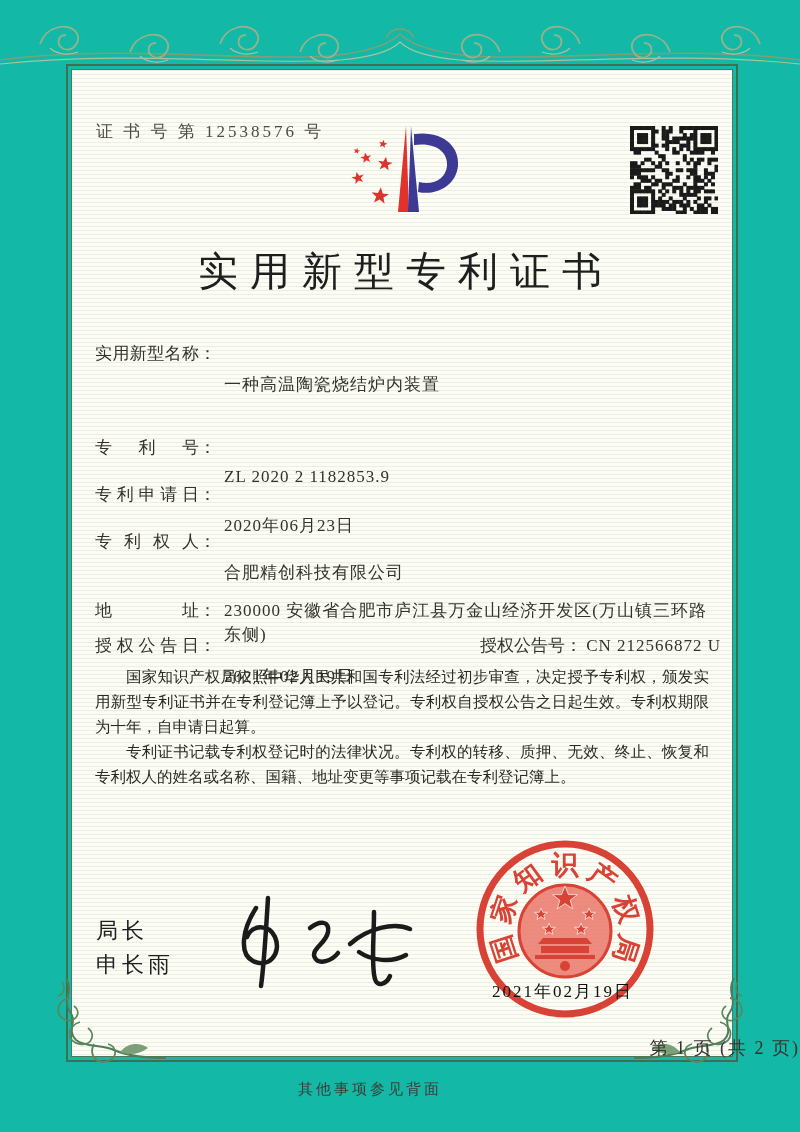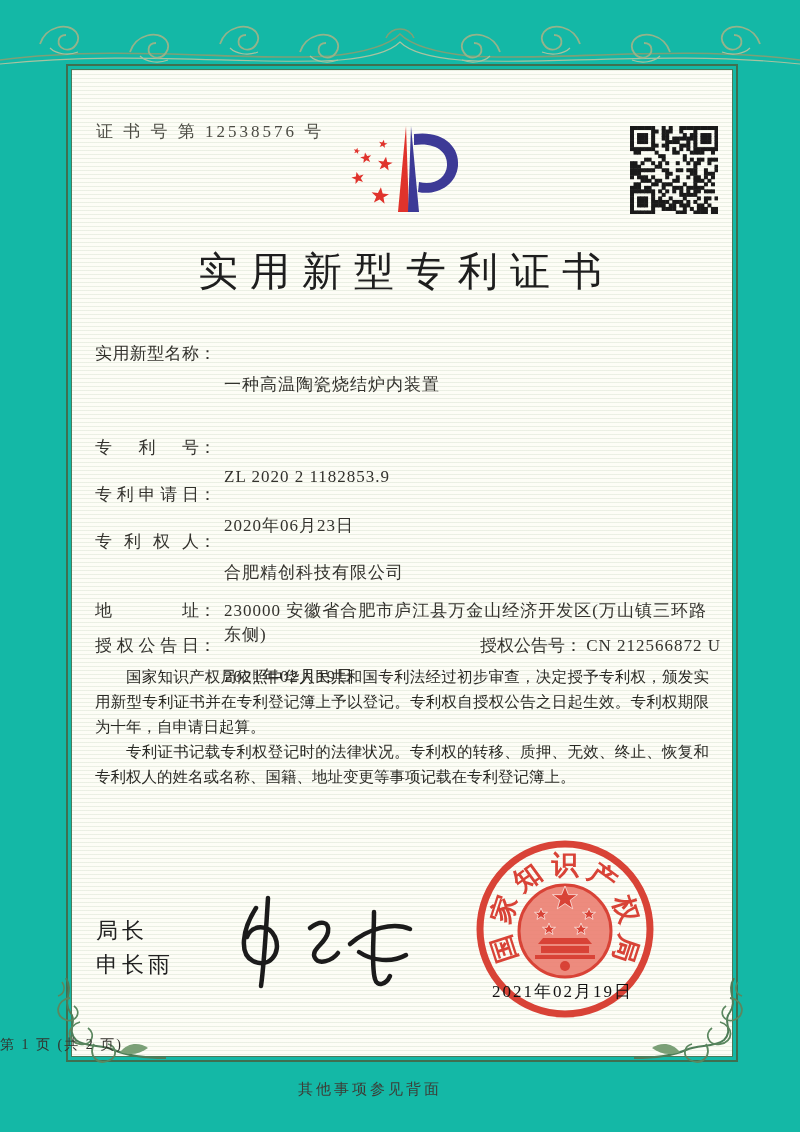--- a/index.html
+++ b/index.html
@@ -40,21 +40,21 @@
   .fvalue { display:inline-block; vertical-align:top; letter-spacing:1px;margin-top:31px; }
   .fvalue-wrap { display:inline-block; width:488px; vertical-align:top; letter-spacing:1px; line-height:24px; }
   .grant2 { position:absolute; left:385px; top:0; white-space:nowrap; }
   .bodytext {
     left:95px; top:666px; width:614px; font-size:15.5px; line-height:25px;
     color:#2a2a25; text-align:justify;
   }
   .bodytext p { text-indent:2em;font-family:Liberation Mono, monospace; }
   .signer { left:96px; font-family:Liberation Serif, serif; font-size:22px; letter-spacing:4px; color:#222; }
   .seal-date { left:492px; top:980px; font-size:17px; letter-spacing:2px; color:#111; }
-  .page-num { left:0; top:1036px; width:800px; text-align:left; font-size:14px; letter-spacing:2px; color:#33322d; }
+  .page-num { left:0; top:1036px; width:800px; text-align:right; font-size:18px; letter-spacing:2px; color:#33322d; }
   .back-note { left:0; top:1080px; width:740px; text-align:center; font-size:15px; letter-spacing:3px; color:#3d3c36; }
 </style>
 </head>
 <body>
 
 <div class="page">
 
   <svg class="orn" style="left:0;top:4px" width="800" height="62" viewBox="0 0 800 62">
     <defs>
       <g id="curl">

